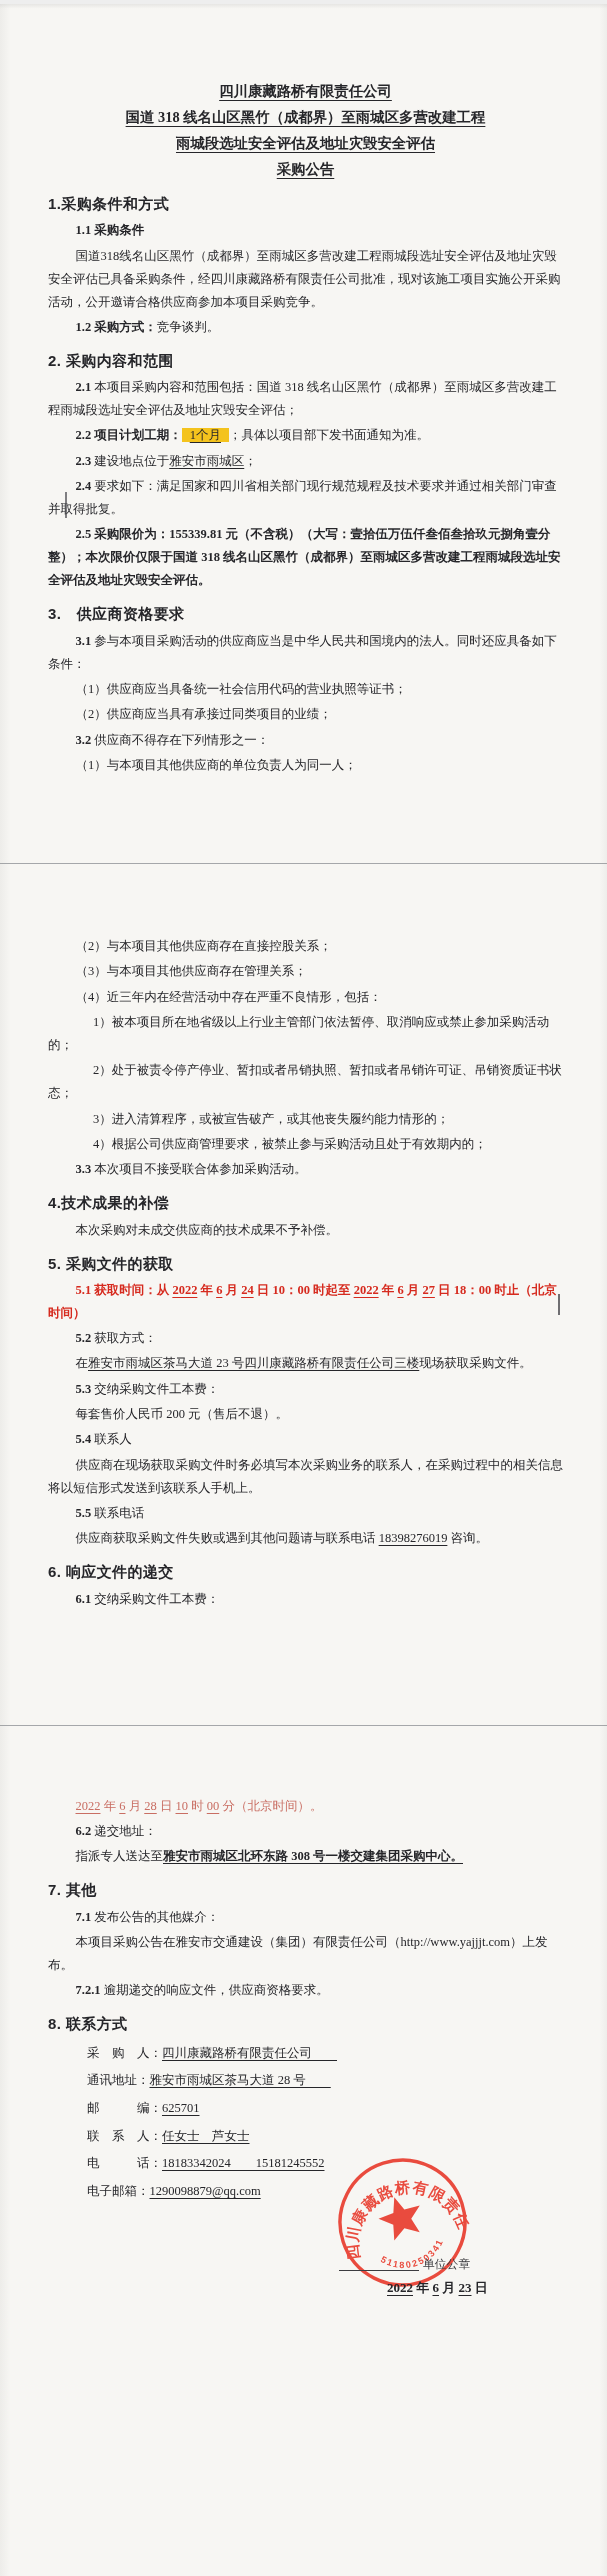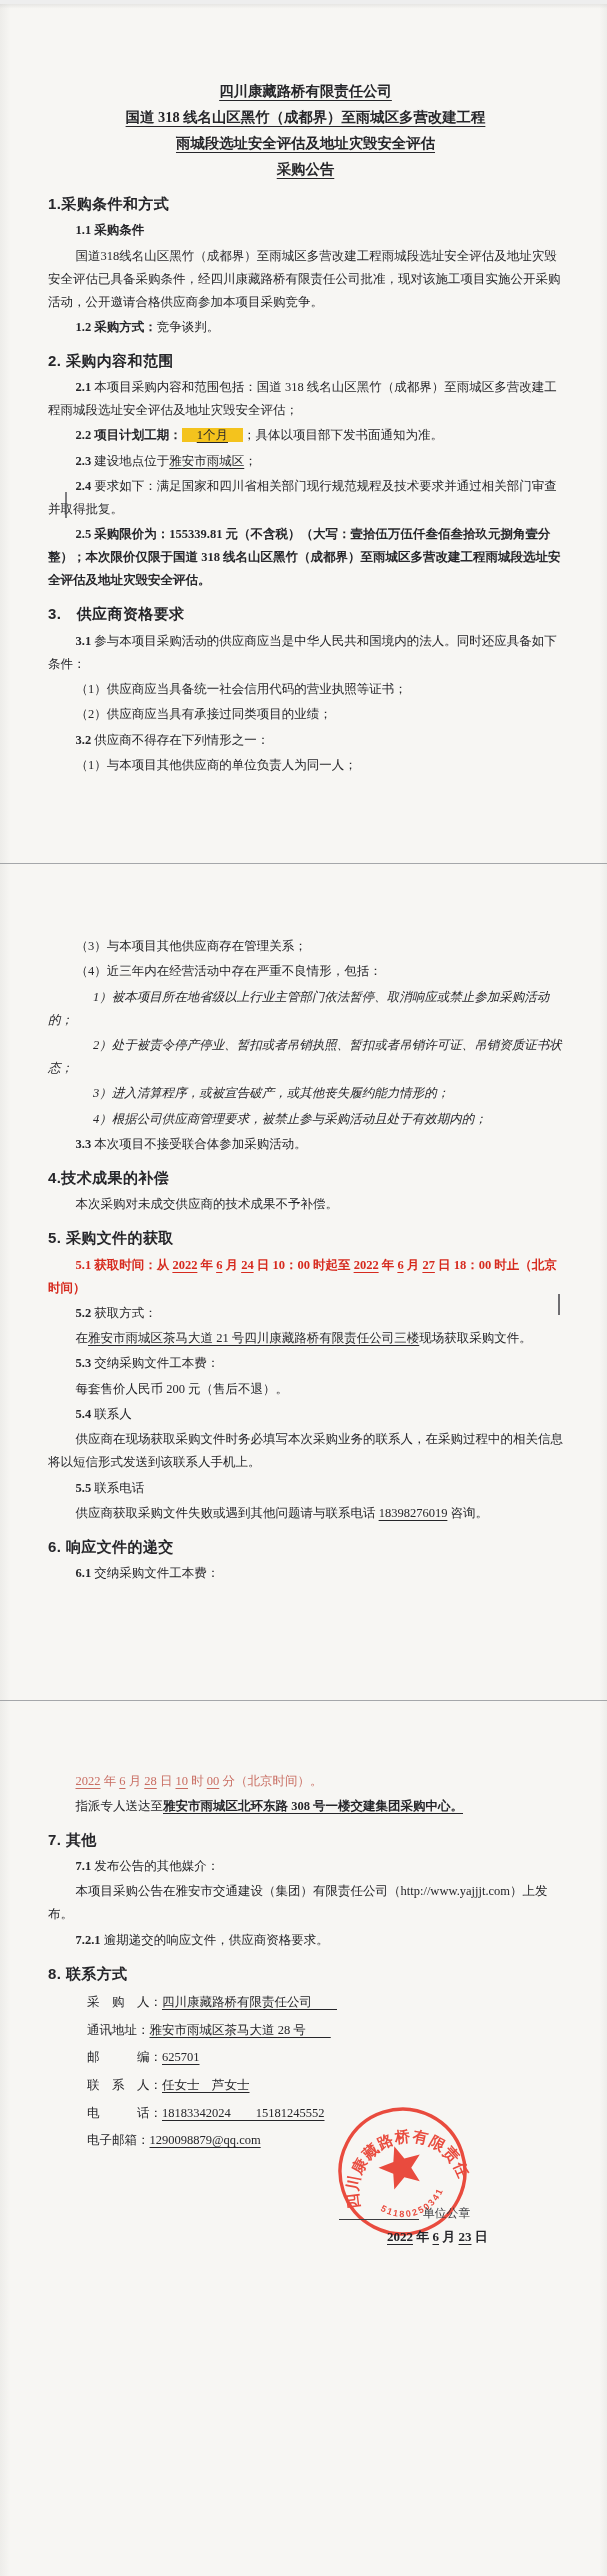--- a/index.html
+++ b/index.html
@@ -22,27 +22,27 @@
   .title-line{
     text-align:center; font-weight:700; font-size:14.4px; line-height:26px;
     text-decoration:underline; text-underline-offset:3.8px; text-decoration-thickness:1.1px;
   }
   .h1{
     font-family:"Liberation Sans", sans-serif; font-weight:700; font-size:15px;
     line-height:26px; margin-top:9px; letter-spacing:0.4px;
   }
   p.blk{margin:2.3px 0 0 0;}
   p.pind{text-indent:2.2em;}
-  p.it3{text-indent:3.6em;font-style:italic;}
+  p.it3{text-indent:3.6em;}
   p.ml{margin-left:39px; margin-top:4.6px;}
   .b{font-weight:700;}
   .u{text-decoration:underline; text-underline-offset:3px; text-decoration-thickness:0.9px;}
   .red{color:var(--red);}
   .redsoft{color:var(--redsoft);}
-  .hl{background:var(--hl); padding:0 15px;}
+  .hl{background:var(--hl); padding:0 8px;}
   .gap{position:relative;}
   .gap-a{height:156px;}
   .gap-b{height:182px;}
   .gap::after{
     content:""; position:absolute; left:-48px; right:-44px; top:55%;
     border-top:1.2px solid var(--line); opacity:.85;
   }
   .gap-b::after{top:63%;}
   .footer{position:relative; height:167px;}
   .seal{position:absolute; left:286px; top:-49px; width:137px; height:137px; opacity:.9;}
@@ -74,43 +74,45 @@
         <p class="blk pind"><span class="b">2.3 </span><span>建设地点位于</span><span class="u">雅安市雨城区</span><span>；</span></p>
         <p class="blk pind"><span class="b">2.4 </span><span>要求如下：满足国家和四川省相关部门现行规范规程及技术要求并通过相关部门审查并取得批复。</span></p>
         <p class="blk pind"><span class="b">2.5 采购限价为：155339.81 元（不含税）（大写：壹拾伍万伍仟叁佰叁拾玖元捌角壹分整）；本次限价仅限于国道 318 线名山区黑竹（成都界）至雨城区多营改建工程雨城段选址安全评估及地址灾毁安全评估。</span></p>
         <div class="h1">3.　供应商资格要求</div>
         <p class="blk pind"><span class="b">3.1 </span><span>参与本项目采购活动的供应商应当是中华人民共和国境内的法人。同时还应具备如下条件：</span></p>
         <p class="blk pind"><span>（1）供应商应当具备统一社会信用代码的营业执照等证书；</span></p>
         <p class="blk pind"><span>（2）供应商应当具有承接过同类项目的业绩；</span></p>
         <p class="blk pind"><span class="b">3.2 </span><span>供应商不得存在下列情形之一：</span></p>
         <p class="blk pind"><span>（1）与本项目其他供应商的单位负责人为同一人；</span></p>
         <div class="gap gap-a"></div>
+        <p class="blk pind"><span>（2）与本项目其他供应商存在直接控股关系；</span></p>
         <p class="blk pind"><span>（3）与本项目其他供应商存在管理关系；</span></p>
         <p class="blk pind"><span>（4）近三年内在经营活动中存在严重不良情形，包括：</span></p>
         <p class="blk it3"><span>1）被本项目所在地省级以上行业主管部门依法暂停、取消响应或禁止参加采购活动的；</span></p>
         <p class="blk it3"><span>2）处于被责令停产停业、暂扣或者吊销执照、暂扣或者吊销许可证、吊销资质证书状态；</span></p>
         <p class="blk it3"><span>3）进入清算程序，或被宣告破产，或其他丧失履约能力情形的；</span></p>
         <p class="blk it3"><span>4）根据公司供应商管理要求，被禁止参与采购活动且处于有效期内的；</span></p>
         <p class="blk pind"><span class="b">3.3 </span><span>本次项目不接受联合体参加采购活动。</span></p>
         <div class="h1">4.技术成果的补偿</div>
         <p class="blk pind"><span>本次采购对未成交供应商的技术成果不予补偿。</span></p>
         <div class="h1">5. 采购文件的获取</div>
         <p class="blk pind"><span class="red b">5.1 获取时间：从 </span><span class="red b u">2022</span><span class="red b"> 年 </span><span class="red b u">6</span><span class="red b"> 月 </span><span class="red b u">24</span><span class="red b"> 日 10：00 时起至 </span><span class="red b u">2022</span><span class="red b"> 年 </span><span class="red b u">6</span><span class="red b"> 月 </span><span class="red b u">27</span><span class="red b"> 日 18：00 时止（北京时间）</span></p>
         <p class="blk pind"><span class="b">5.2 </span><span>获取方式：</span></p>
-        <p class="blk pind"><span>在</span><span class="u">雅安市雨城区茶马大道 21 号四川康藏路桥有限责任公司三楼</span><span>现场获取采购文件。</span></p>
+        <p class="blk pind"><span>在</span><span class="u">雅安市雨城区茶马大道 23 号四川康藏路桥有限责任公司三楼</span><span>现场获取采购文件。</span></p>
         <p class="blk pind"><span class="b">5.3 </span><span>交纳采购文件工本费：</span></p>
         <p class="blk pind"><span>每套售价人民币 200  元（售后不退）。</span></p>
         <p class="blk pind"><span class="b">5.4 </span><span>联系人</span></p>
         <p class="blk pind"><span>供应商在现场获取采购文件时务必填写本次采购业务的联系人，在采购过程中的相关信息将以短信形式发送到该联系人手机上。</span></p>
         <p class="blk pind"><span class="b">5.5 </span><span>联系电话</span></p>
         <p class="blk pind"><span>供应商获取采购文件失败或遇到其他问题请与联系电话 </span><span class="u">18398276019</span><span> 咨询。</span></p>
         <div class="h1">6. 响应文件的递交</div>
         <p class="blk pind"><span class="b">6.1 </span><span>交纳采购文件工本费：</span></p>
         <div class="gap gap-b"></div>
         <p class="blk pind"><span class="redsoft u">2022</span><span class="redsoft"> 年 </span><span class="redsoft u">6</span><span class="redsoft"> 月 </span><span class="redsoft u">28</span><span class="redsoft"> 日 </span><span class="redsoft u">10</span><span class="redsoft"> 时 </span><span class="redsoft u">00</span><span class="redsoft"> 分（北京时间）。</span></p>
+        <p class="blk pind"><span class="b">6.2 </span><span>递交地址：</span></p>
         <p class="blk pind"><span>指派专人送达至</span><span class="b u">雅安市雨城区北环东路 308 号一楼交建集团采购中心。</span></p>
         <div class="h1">7. 其他</div>
         <p class="blk pind"><span class="b">7.1 </span><span>发布公告的其他媒介：</span></p>
         <p class="blk pind"><span>本项目采购公告在雅安市交通建设（集团）有限责任公司（http://www.yajjjt.com）上发布。</span></p>
         <p class="blk pind"><span class="b">7.2.1 </span><span>逾期递交的响应文件，供应商资格要求。</span></p>
         <div class="h1">8. 联系方式</div>
         <p class="blk ml"><span>采　购　人：</span><span class="u">四川康藏路桥有限责任公司　　</span></p>
         <p class="blk ml"><span>通讯地址：</span><span class="u">雅安市雨城区茶马大道 28 号　　</span></p>
         <p class="blk ml"><span>邮　　　编：</span><span class="u">625701</span></p>
         <p class="blk ml"><span>联　系　人：</span><span class="u">任女士　芦女士</span></p>

